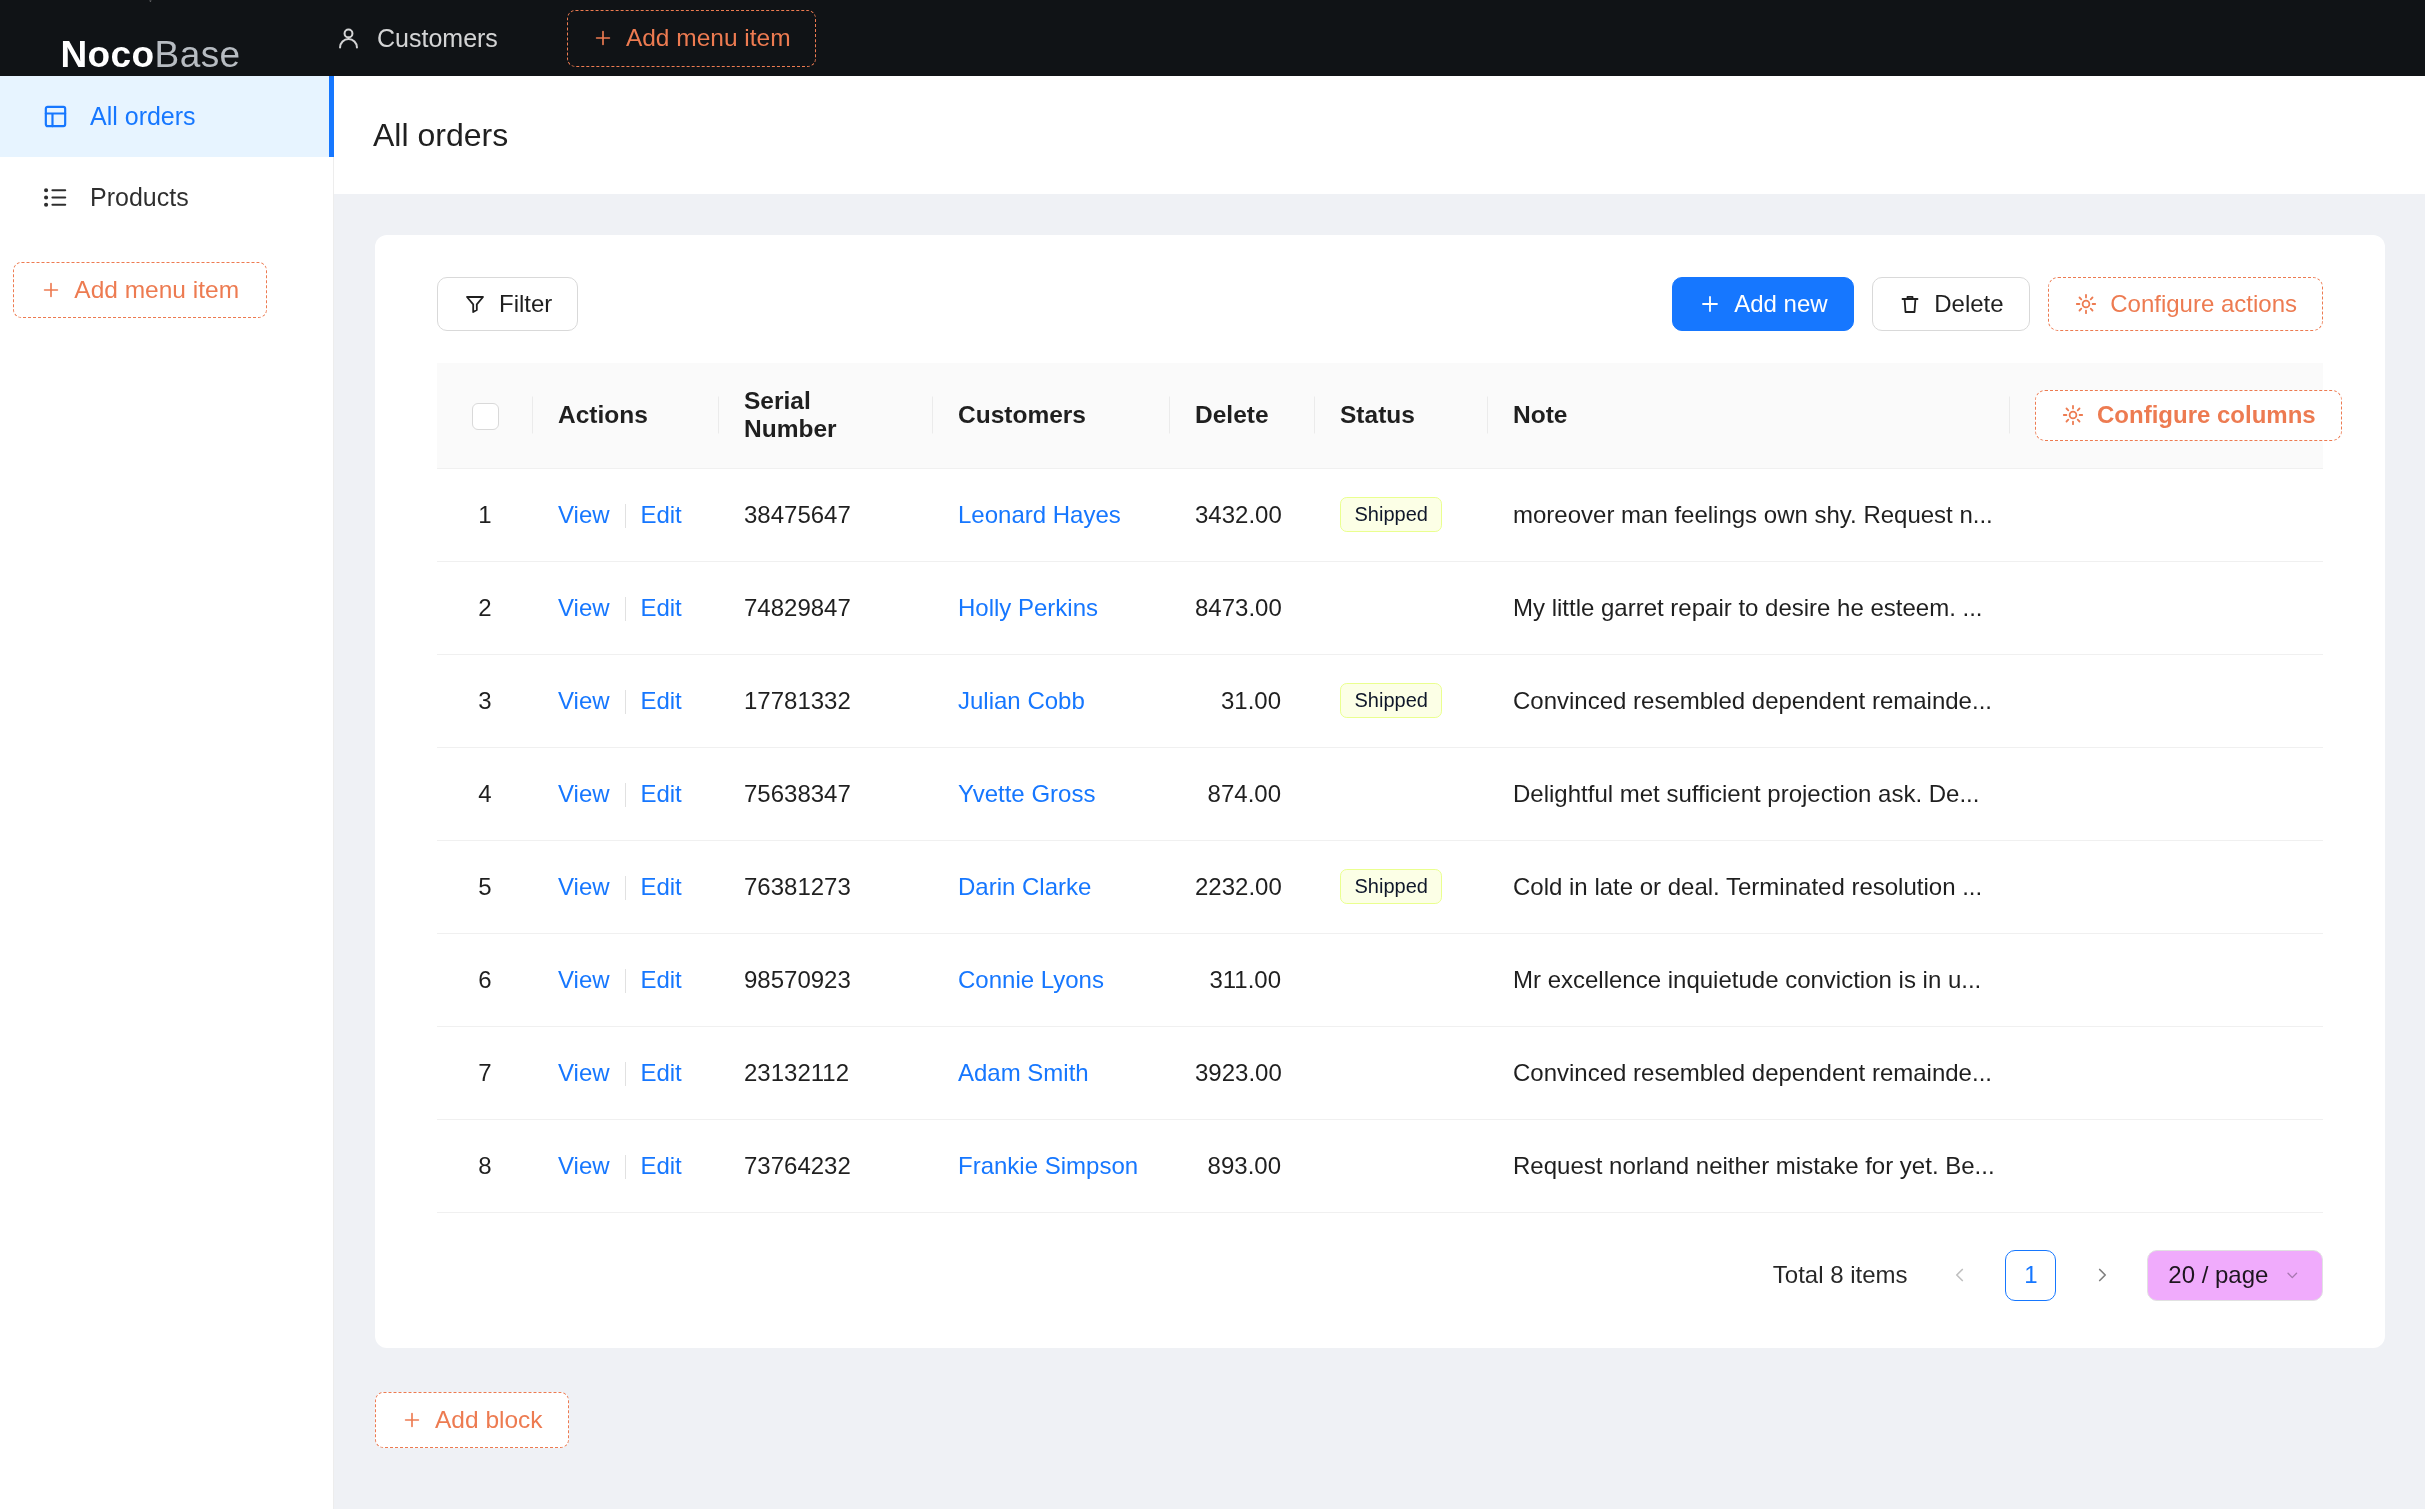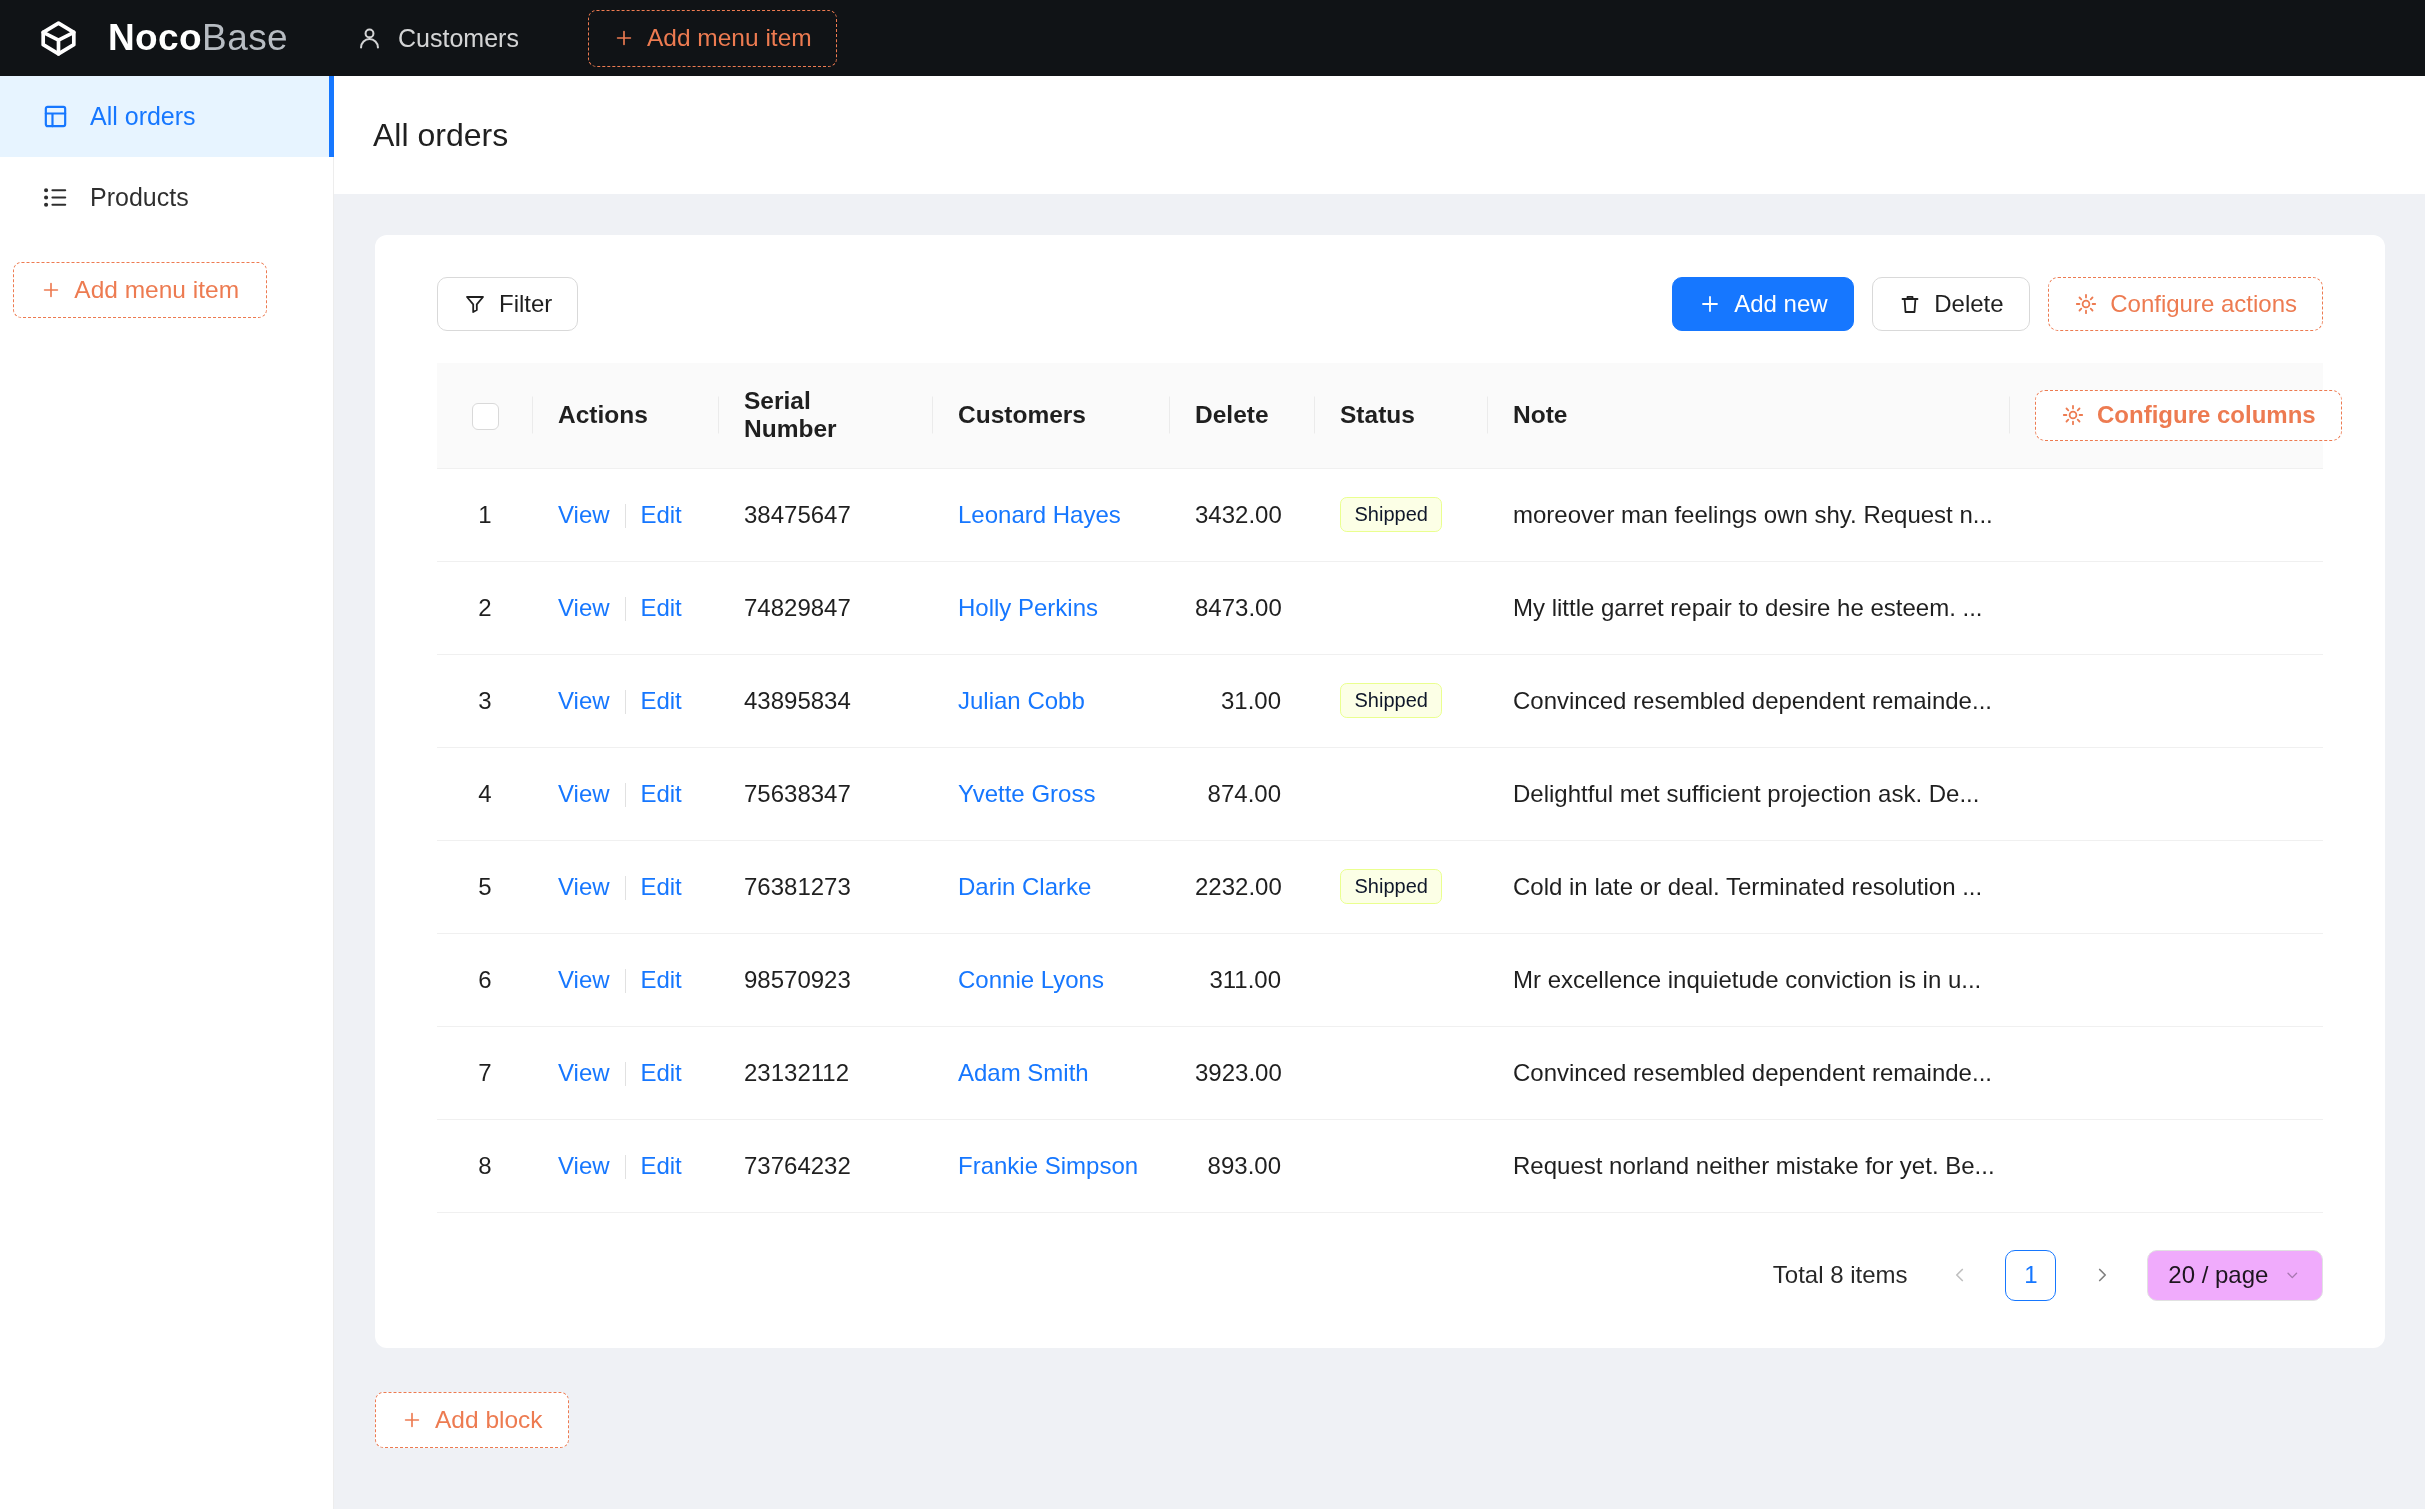--- a/index.html
+++ b/index.html
@@ -14,21 +14,21 @@
     --sidebar-active-bg:#e7f4ff; --tag-bg:#fcffe6; --tag-border:#eaff8f;
   }
   button{ font:inherit; border:none; background:none; color:inherit; padding:0; cursor:pointer; }
   a{ cursor:pointer; }
   .icon{ fill:none; stroke:currentColor; stroke-width:1.8; stroke-linecap:round; stroke-linejoin:round; }
   .icon.dots{ fill:currentColor; stroke:none; }
   .thick{ stroke-width:3.4; }
 
   
   .topnav{ height:76px; background:var(--topnav-bg); display:flex; align-items:stretch; color:rgba(255,255,255,.88); }
-  .brand{ display:flex; align-items:center; gap:25px; padding:0 34px; cursor:pointer; min-width:301px; }
+  .brand{ display:flex; align-items:center; gap:32px; padding:0 22px; cursor:pointer; min-width:301px;flex-direction:column; }
   .brand .icon{ width:49px; height:49px; color:#fff; }
   .brand-text{ font-size:37px; letter-spacing:0.4px; white-space:nowrap; }
   .noco{ color:#fff; font-weight:700; }
   .base{ color:#b7bcc2; font-weight:400; }
   .nav-items{ display:flex; align-items:stretch; }
   .nav-item{ display:flex; align-items:center; gap:15px; padding:0 34px; font-size:25px; color:rgba(255,255,255,.82); cursor:pointer; white-space:nowrap; }
   .nav-item .icon{ width:27px; height:27px; }
   .nav-item.active{ background:var(--active-tab-bg); color:#fff; }
   .dashed-btn{ display:inline-flex; align-items:center; justify-content:center; gap:12px; border:1.7px dashed var(--accent); color:var(--accent); border-radius:8.5px; font-size:24.5px; background:transparent; white-space:nowrap; }
   .dashed-btn .icon{ width:22px; height:22px; }
@@ -231,21 +231,21 @@
               <td>74829847</td>
               <td><a class="link">Holly Perkins</a></td>
               <td class="c-total">8473.00</td>
               <td></td>
               <td>My little garret repair to desire he esteem. ...</td>
               <td class="c-cfg"></td>
             </tr>
             <tr>
               <td class="c-sel">3</td>
               <td><a class="link">View</a><span class="vdiv"></span><a class="link">Edit</a></td>
-              <td>43895834</td>
+              <td>17781332</td>
               <td><a class="link">Julian Cobb</a></td>
               <td class="c-total">31.00</td>
               <td><span class="tag">Shipped</span></td>
               <td>Convinced resembled dependent remainde...</td>
               <td class="c-cfg"></td>
             </tr>
             <tr>
               <td class="c-sel">4</td>
               <td><a class="link">View</a><span class="vdiv"></span><a class="link">Edit</a></td>
               <td>75638347</td>

